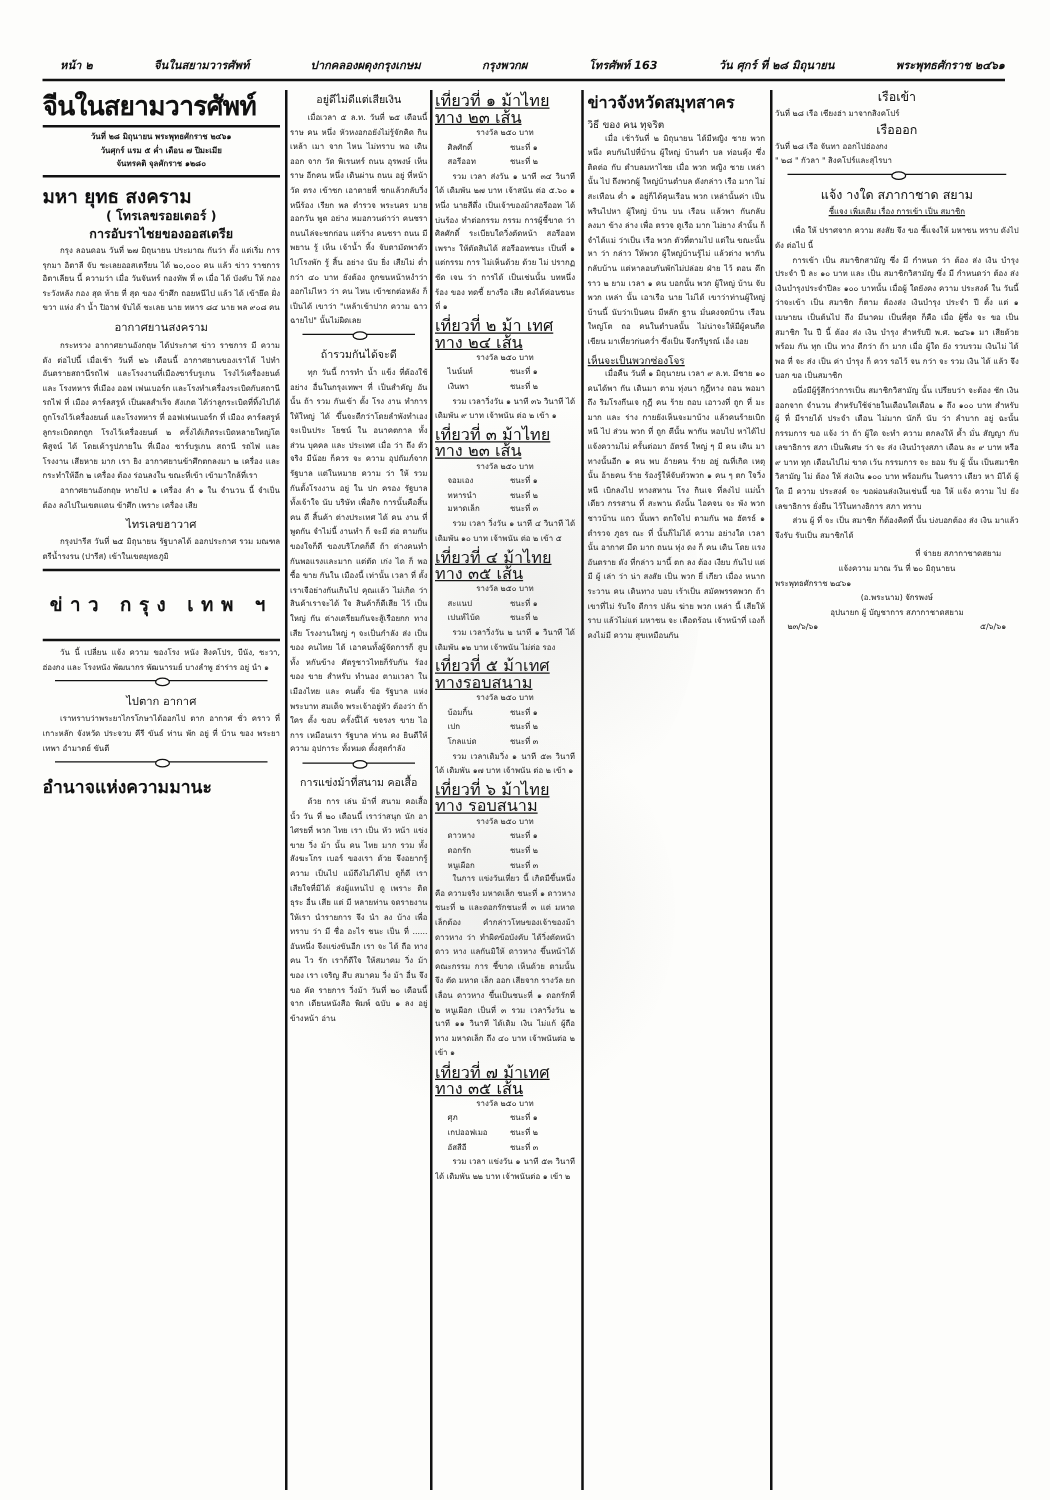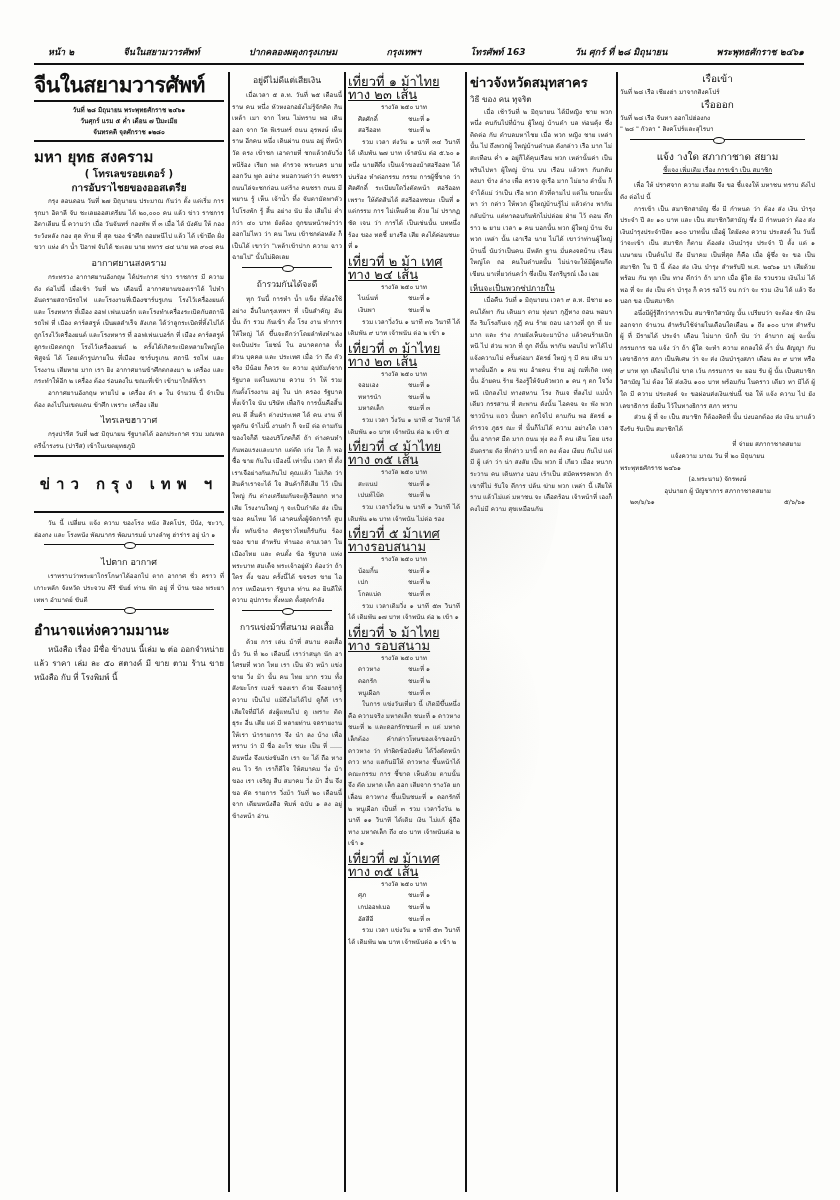--- a/index.html
+++ b/index.html
@@ -51,21 +51,21 @@
 </style>
 </head>
 <body>
 
 <div class="page">
 
   <div class="runhead">
     <span>หน้า ๒</span>
     <span>จีนในสยามวารศัพท์</span>
     <span>ปากคลองผดุงกรุงเกษม</span>
-    <span>กรุงเทพฯ</span>
+    <span>กรุงพวกผ</span>
     <span>โทรศัพท์ 163</span>
     <span>วัน ศุกร์ ที่ ๒๘ มิถุนายน</span>
     <span>พระพุทธศักราช ๒๔๖๑</span>
   </div>
   <div class="rule"></div>
 
   <div class="vline v1"></div>
   <div class="vline v2"></div>
   <div class="vline v3"></div>
   <div class="vline v4"></div>
@@ -86,21 +86,20 @@
     <p>อากาศยานอังกฤษ หายไป ๑ เครื่อง ลำ ๑ ใน จำนวน นี้ จำเป็น ต้อง ลงไปในเขตแดน ข้าศึก เพราะ เครื่อง เสีย</p>
     <div class="h3">ไทรเลขฮาวาศ</div>
     <p>กรุงปารีส วันที่ ๒๕ มิถุนายน รัฐบาลได้ ออกประกาศ รวม มณฑลตรีน้ำรงรน (ปารีส) เข้าในเขตยุทธภูมิ</p>
     <div class="banner">ข่าว กรุง เทพ ฯ</div>
     <p>วัน นี้ เปลี่ยน แจ้ง ความ ของโรง หนัง สิงคโปร, บีนัง, ชะวา, ฮ่องกง และ โรงหนัง พัฒนากร พัฒนารมย์ บางลำพู ฮ่าร่าร อยู่ นำ ๑</p>
     <div class="orn"></div>
     <div class="h3">ไปตาก อากาศ</div>
     <p>เราทราบว่าพระยาไกรโกษาได้ออกไป ตาก อากาศ ชั่ว คราว ที่ เกาะหลัก จังหวัด ประจวบ คีรี ขันธ์ ท่าน พัก อยู่ ที่ บ้าน ของ พระยาเทพา อำมาตย์ ขันตี</p>
     <div class="orn"></div>
     <div class="big">อำนาจแห่งความมานะ</div>
-    <p style="font-size:8px;line-height:14px;">หนังสือ เรื่อง มีชื่อ ข้างบน นี้เล่ม ๒ ต่อ ออกจำหน่ายแล้ว ราคา เล่ม ละ ๕๐ สตางค์ มี ขาย ตาม ร้าน ขาย หนังสือ กับ ที่ โรงพิมพ์ นี้</p>
   </div>
 
   <div class="col c2">
     <div class="h4">อยู่ดีไม่ดีแต่เสียเงิน</div>
     <p>เมื่อเวลา ๕ ล.ท. วันที่ ๒๕ เดือนนี้ ราษ คน หนึ่ง หัวหงอกอยังไม่รู้จักคิด กินเหล้า เมา จาก ไหน ไม่ทราบ พอ เดินออก จาก วัด พิเรนทร์ ถนน อุรพงษ์ เห็น ราษ อีกคน หนึ่ง เดินผ่าน ถนน อยู่ ที่หน้าวัด ตรง เข้าชก เอาตายที่ ชกแล้วกลับวิ่งหนีร้อง เรียก พล ตำรวจ พระนคร มาย ออกวัน พูด อย่าง หมอกวนด่าว่า คนชราถนนไล่จะชกก่อน แต่ร้าง คนชรา ถนน มีพยาน รู้ เห็น เจ้าน้ำ ทิ้ง จับตามัดพาตัวไปโรงพัก รู้ สิ้น อย่าง นับ ยิ่ง เสียไม่ ต่ำกว่า ๔๐ บาท ยังต้อง ถูกขนหน้าหงำว่า ออกไม่ไหว ว่า คน ไหน เข้าชกต่อหลัง ก็ เป็นได้ เขาว่า "เหล้าเข้าปาก ความ ฉาวฉายไป" นั้นไม่ผิดเลย</p>
     <div class="orn"></div>
     <div class="h4">ถ้ารวมกันได้จะดี</div>
     <p>ทุก วันนี้ การทำ น้ำ แข็ง ที่ต้องใช้ อย่าง อื่นในกรุงเทพฯ ที่ เป็นสำคัญ อันนั้น ถ้า รวม กันเข้า ตั้ง โรง งาน ทำการ ให้ใหญ่ ได้ ขึ้นจะดีกว่าโดยลำพังทำเอง จะเป็นประ โยชน์ ใน อนาคตกาล ทั้ง ส่วน บุคคล และ ประเทศ เมื่อ ว่า ถึง ตัวจริง มีน้อย ก็ควร จะ ความ อุปถัมภ์จากรัฐบาล แต่ในหมาย ความ ว่า ให้ รวม กันตั้งโรงงาน อยู่ ใน ปก ครอง รัฐบาล ทั้งเจ้าใจ นับ บริษัท เพื่อกิจ การนั้นคือสิ้นคน ดี สิ้นค้า ต่างประเทศ ได้ คน งาน ที่ พูดกัน จำไม่นี้ งานทำ ก็ จะมี ต่อ ตามกัน ของใจก็ดี ของบริโภคก็ดี ถ้า ต่างคนทำกันพอแรงเเละมาก แต่ตัด เก่ง ได ก็ พอ ซื้อ ขาย กันใน เมืองนี้ เท่านั้น เวลา ที่ ตั้ง เราเจือย่างกันเกินไป คุณเเล้ว ไม่เกิด ว่าสินค้าเราจะได้ ใจ สินค้าก็ดีเสีย ไว้ เป็นใหญ่ กัน ต่างเตรียมกันจะสู้เรือยกก ทางเสีย โรงงานใหญ่ ๆ จะเป็นกำลัง ส่ง เป็น ของ คนไทย ได้ เอาคนทั้งผู้จัดการก็ สูบ ทั้ง หกันข้าง ศัตรูชาวไทยก็รับกัน ร้อง ของ ขาย สำหรับ ทำนอง ตามเวลา ใน เมืองไทย และ คนตั้ง ข้อ รัฐบาล แห่งพระบาท สมเด็จ พระเจ้าอยู่หัว ต้องว่า ถ้าใคร ตั้ง ขอบ ครั้งนี้ได้ ขจรงร ขาย ไอการ เหมือนเรา รัฐบาล ท่าน คง ยินดีให้ ความ อุปการะ ทั้งหมด ตั้งสุดกำลัง</p>
     <div class="orn"></div>
     <div class="h4">การแข่งม้าที่สนาม คอเสื้อ</div>
@@ -214,21 +213,21 @@
           <span>ชนะที่ ๓</span>
         </div>
       <p>รวม เวลา แข่งวัน ๑ นาที ๕๓ วินาที ได้ เดิมพัน ๒๒ บาท เจ้าพนันต่อ ๑ เข้า ๒</p>
     </div>
   </div>
 
   <div class="col c4">
     <div class="sec-head">ข่าวจังหวัดสมุทสาคร</div>
     <div class="ni" style="font-size:8px;">วิธี ของ คน ทุจริต</div>
     <p>เมื่อ เช้าวันที่ ๒ มิถุนายน ได้มีหญิง ชาย พวก หนึ่ง คบกันไปที่บ้าน ผู้ใหญ่ บ้านตำ บล ท่อนคุ้ง ซึ่งติดต่อ กับ ตำบลมหาไชย เมื่อ พวก หญิง ชาย เหล่านั้น ไป ถึงพวกผู้ ใหญ่บ้านตำบล ดังกล่าว เรือ มาก ไม่สะเทือน ค่ำ ๑ อยู่ก็ได้คุนเรือน พวก เหล่านั้นค่า เป็นพรินไปหา ผู้ใหญ่ บ้าน บน เรือน แล้วพา กันกลับ ลงมา ข้าง ล่าง เพื่อ ตรวจ ดูเรือ มาก ไม่ยาง ลำนั้น ก็จำได้แม่ ว่าเป็น เรือ พวก ตัวที่ตามไป แต่ใน ขณะนั้นหา ว่า กล่าว ให้พวก ผู้ใหญ่บ้านรู้ไม่ แล้วต่าง พากัน กลับบ้าน แต่หาลอบกันพักไม่ปล่อย ฝ่าย ไว้ ตอน ดึก ราว ๒ ยาม เวลา ๑ คน บอกนั้น พวก ผู้ใหญ่ บ้าน จับ พวก เหล่า นั้น เอาเรือ นาย ไม่ได้ เขาว่าท่านผู้ใหญ่บ้านนี้ นับว่าเป็นคน มีหลัก ฐาน มั่นคงจดบ้าน เรือน ใหญ่โต ถอ คนในตำบลนั้น ไม่น่าจะให้มีผู้คนกีด เขียน มาเที่ยวก่นคว่ำ ซึ่งเป็น จึงกรีบูรณ์ เอ็ง เอย</p>
-    <div class="ni underline" style="font-size:8px;margin-top:3px;">เห็นจะเป็นพวกซ่ปภายใน</div>
+    <div class="ni underline" style="font-size:8px;margin-top:3px;">เห็นจะเป็นพวกซ่องโจร</div>
     <p>เมื่อคืน วันที่ ๑ มิถุนายน เวลา ๙ ล.ท. มีชาย ๑๐ คนได้พา กัน เดินมา ตาม ทุ่งนา กุฎีทาง ถอน พอมาถึง ริมโรงกีนเจ กุฎี คน ร้าย ถอบ เอาวงที่ ถูก ที่ มะ มาก และ ร่าง กายยังเห็นจะมาบ้าง แล้วคนร้ายเบิกหนี ไป ส่วน พวก ที่ ถูก ตีนั้น พากัน หอบไป หาได้ไปแจ้งความไม่ ครั้นต่อมา อัตรธ์ ใหญ่ ๆ มี คน เดิน มา ทางนั้นอีก ๑ คน พบ อ้ายคน ร้าย อยู่ ณที่เกิด เหตุ นั้น อ้ายคน ร้าย ร้องรู้ให้จับตัวพวก ๑ คน ๆ ตก ใจวิ่ง หนี เบิกลงไป ทางสหาน โรง กินเจ ที่ลงไป แม่น้ำ เดียว กรรสาน ที่ สะพาน ดังนั้น ไอคจน จะ พัง พวก ชาวบ้าน แถว นั้นพา ตกใจไป ตามกัน พอ ฮัตรธ์ ๑ ตำรวจ ภูธร ณะ ที่ นั้นก็ไม่ได้ ความ อย่างใด เวลานั้น อากาศ มืด มาก ถนน ทุ่ง ดง ก็ คน เดิน โดย แรง อันตราย ดัง ที่กล่าว มานี้ ตก ลง ต้อง เงียบ กันไป แต่ มี ผู้ เล่า ว่า น่า สงสัย เป็น พวก ยี่ เกียว เมื่อง หนาก ระวาน คน เดินทาง บอบ เร้าเป็น สมัคพรรคพวก ถ้า เขาที่ไม่ รับใจ ดีการ ปล้น ฆ่าย พวก เหล่า นี้ เสียให้ ราบ แล้วไม่แต่ มหาชน จะ เดือดร้อน เจ้าหน้าที่ เองก็คงไม่มี ความ สุขเหมือนกัน</p>
   </div>
 
   <div class="col c5">
     <div class="boxhead">เรือเข้า</div>
     <div>วันที่ ๒๘ เรือ เชียงฮ่า มาจากสิงคโปร์</div>
     <div class="boxhead">เรือออก</div>
     <div>วันที่ ๒๘ เรือ จันทา ออกไปฮ่องกง</div>
     <div>" ๒๘ " กัวลา " สิงคโปร์และสุไรบา</div>
     <div class="orn"></div>

